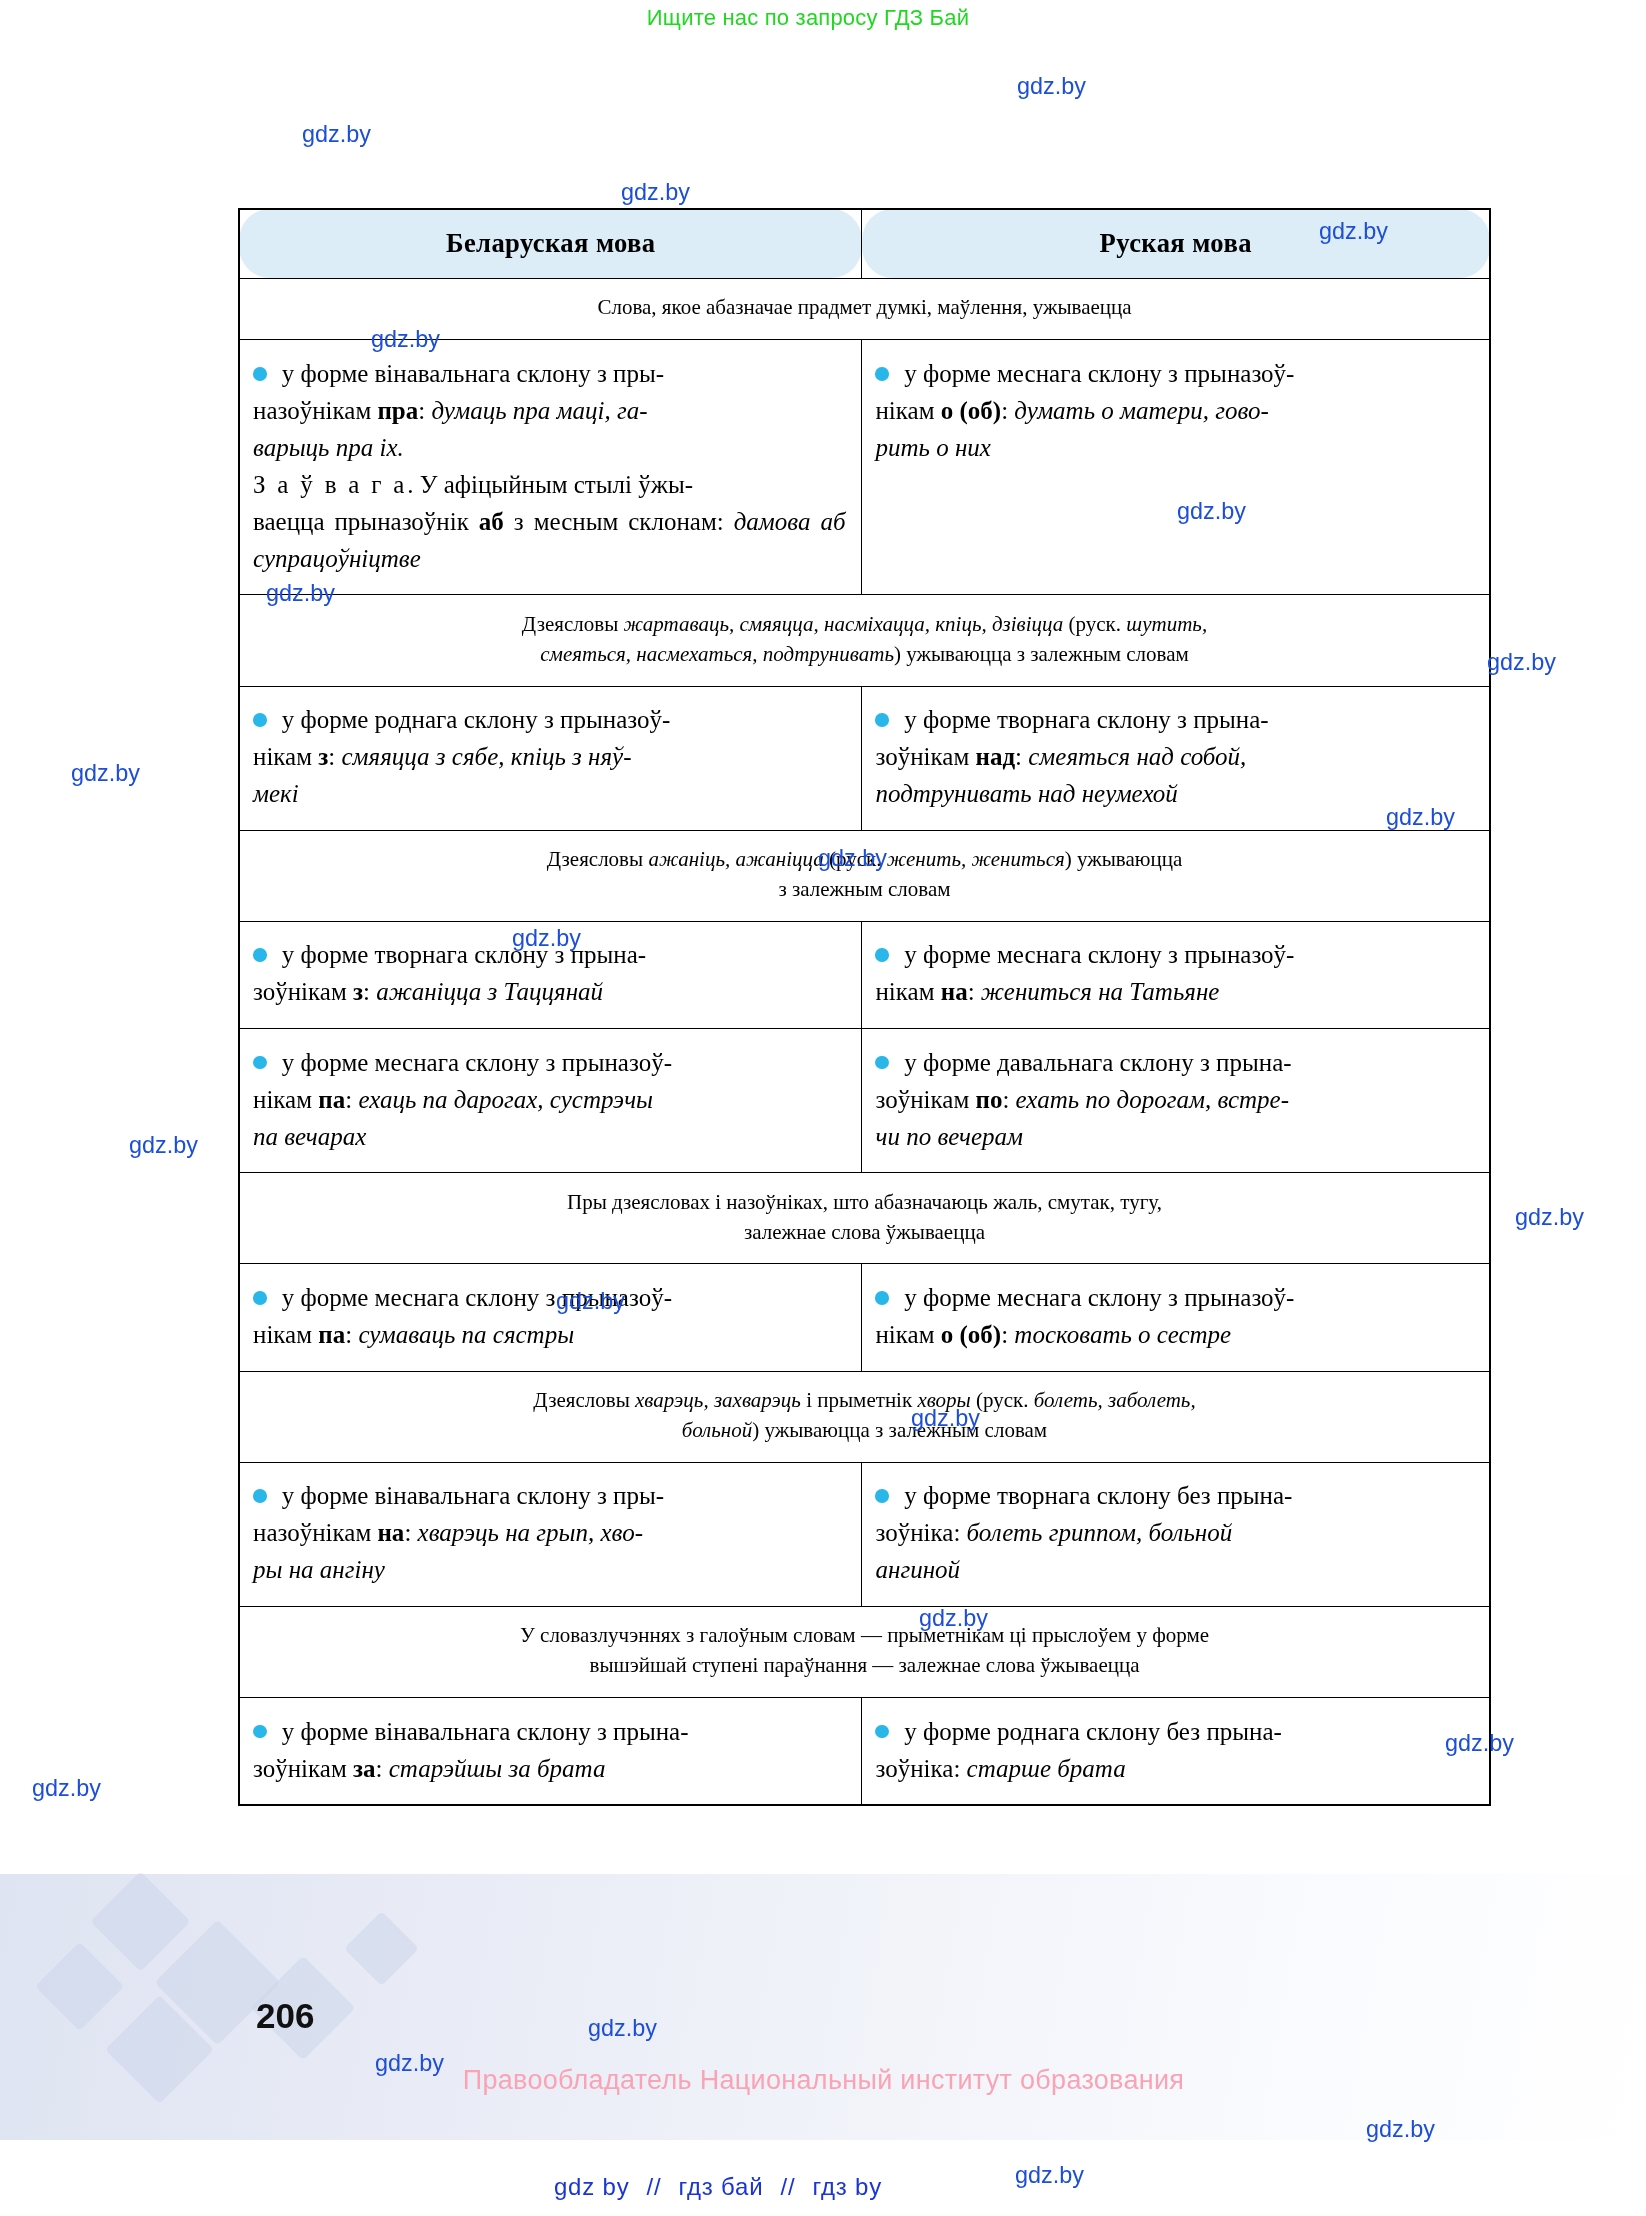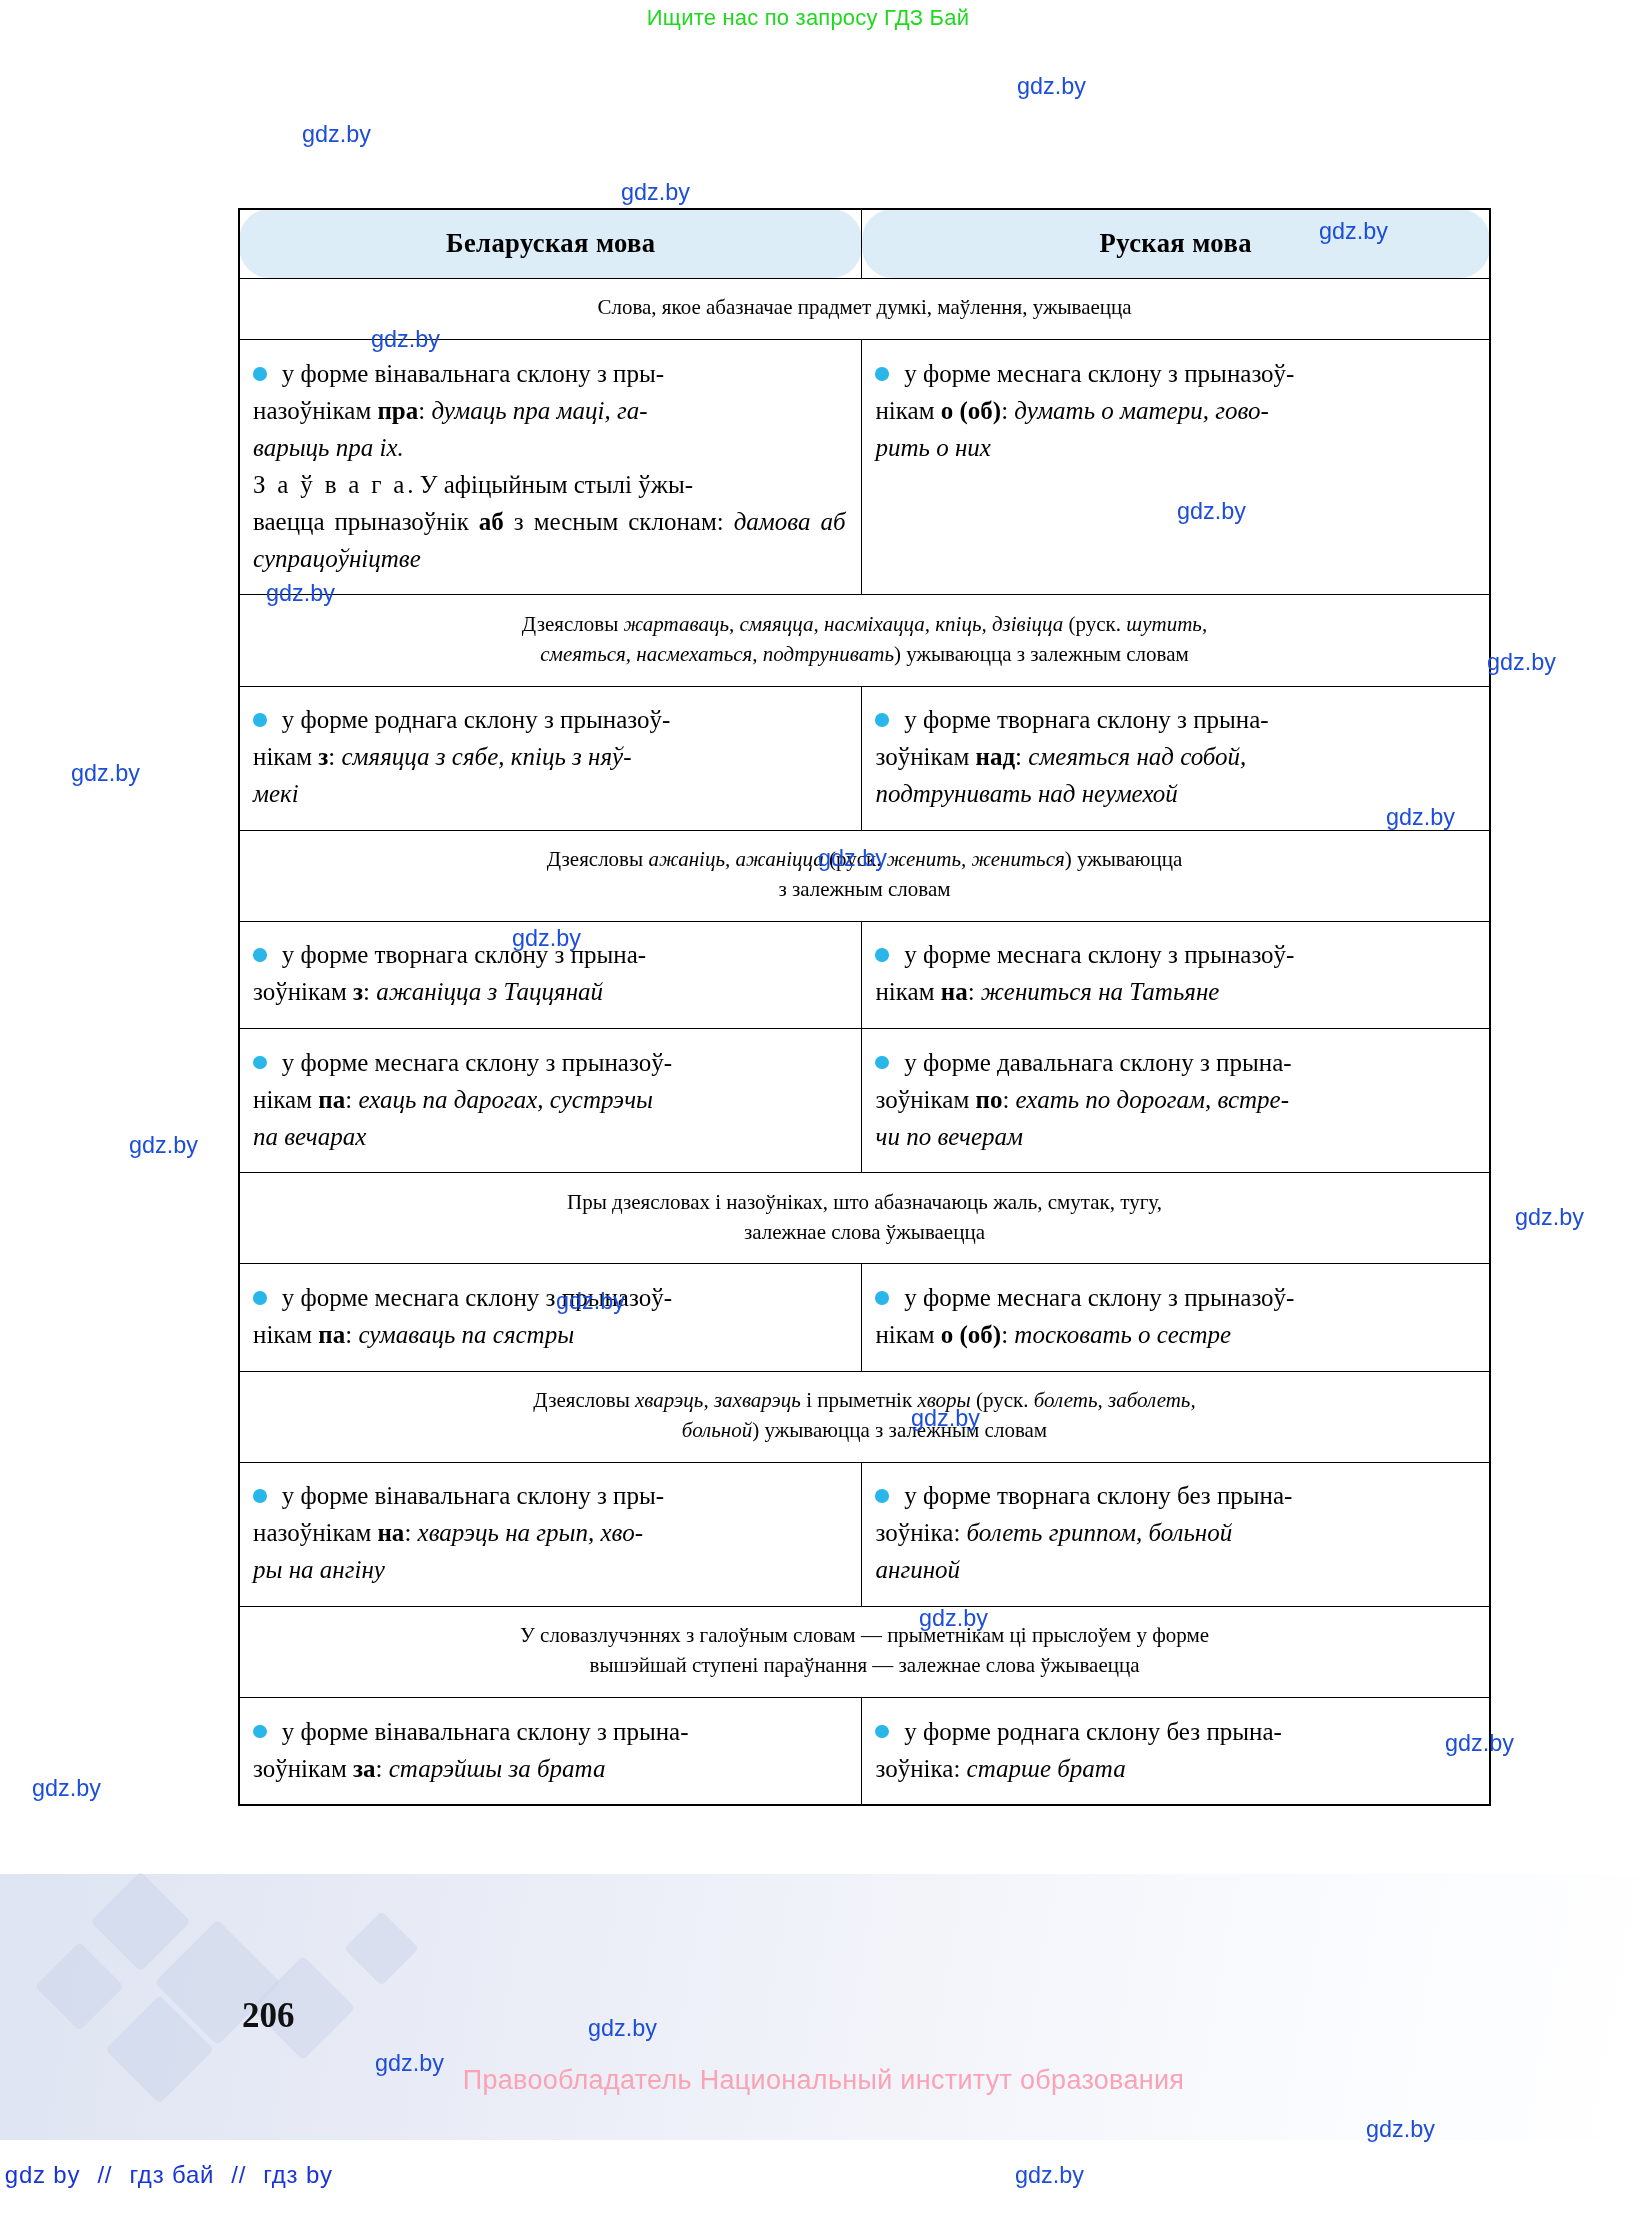--- a/index.html
+++ b/index.html
@@ -21,38 +21,38 @@
     position:absolute;left:0;bottom:76px;width:1647px;height:266px;
     background:linear-gradient(100deg,#dfe4f2 0%,#e9ecf6 28%,#f2f4fa 55%,#fafbfe 80%,#ffffff 100%);
   }
   .diamond{
     position:absolute;background:#ccd6ea;opacity:.55;
     transform:rotate(45deg);border-radius:4.8px;
   }
 
   
   #footer-line{
-    position:absolute;left:0;bottom:27px;width:1436px;
+    position:absolute;left:0;bottom:15px;width:1436px;text-align:center;
     font-family:"Liberation Sans", sans-serif;
     font-size:24px;color:#1a35d6;letter-spacing:0.8px;font-weight:500;
   }
   #footer-line span{margin:0 4.8px;}
 
   
   #copyright{
     position:absolute;left:0;top:2065px;width:1647px;text-align:center;
     font-family:"Liberation Sans", sans-serif;
     font-size:27px;color:#f9a3b4;letter-spacing:0.3px;
     white-space:nowrap;
   }
 
   
   #page-number{
-    position:absolute;left:242px;top:1996px;
-    font-family:Liberation Serif, serif;
+    position:absolute;left:256px;top:1996px;
+    font-family:Liberation Sans, sans-serif;
     font-size:35px;font-weight:bold;color:#111;
   }
 
   
   .wm{
     position:absolute;
     font-family:"Liberation Sans", sans-serif;
     font-size:23.4px;color:#1d4ed8;white-space:nowrap;
   }
 

